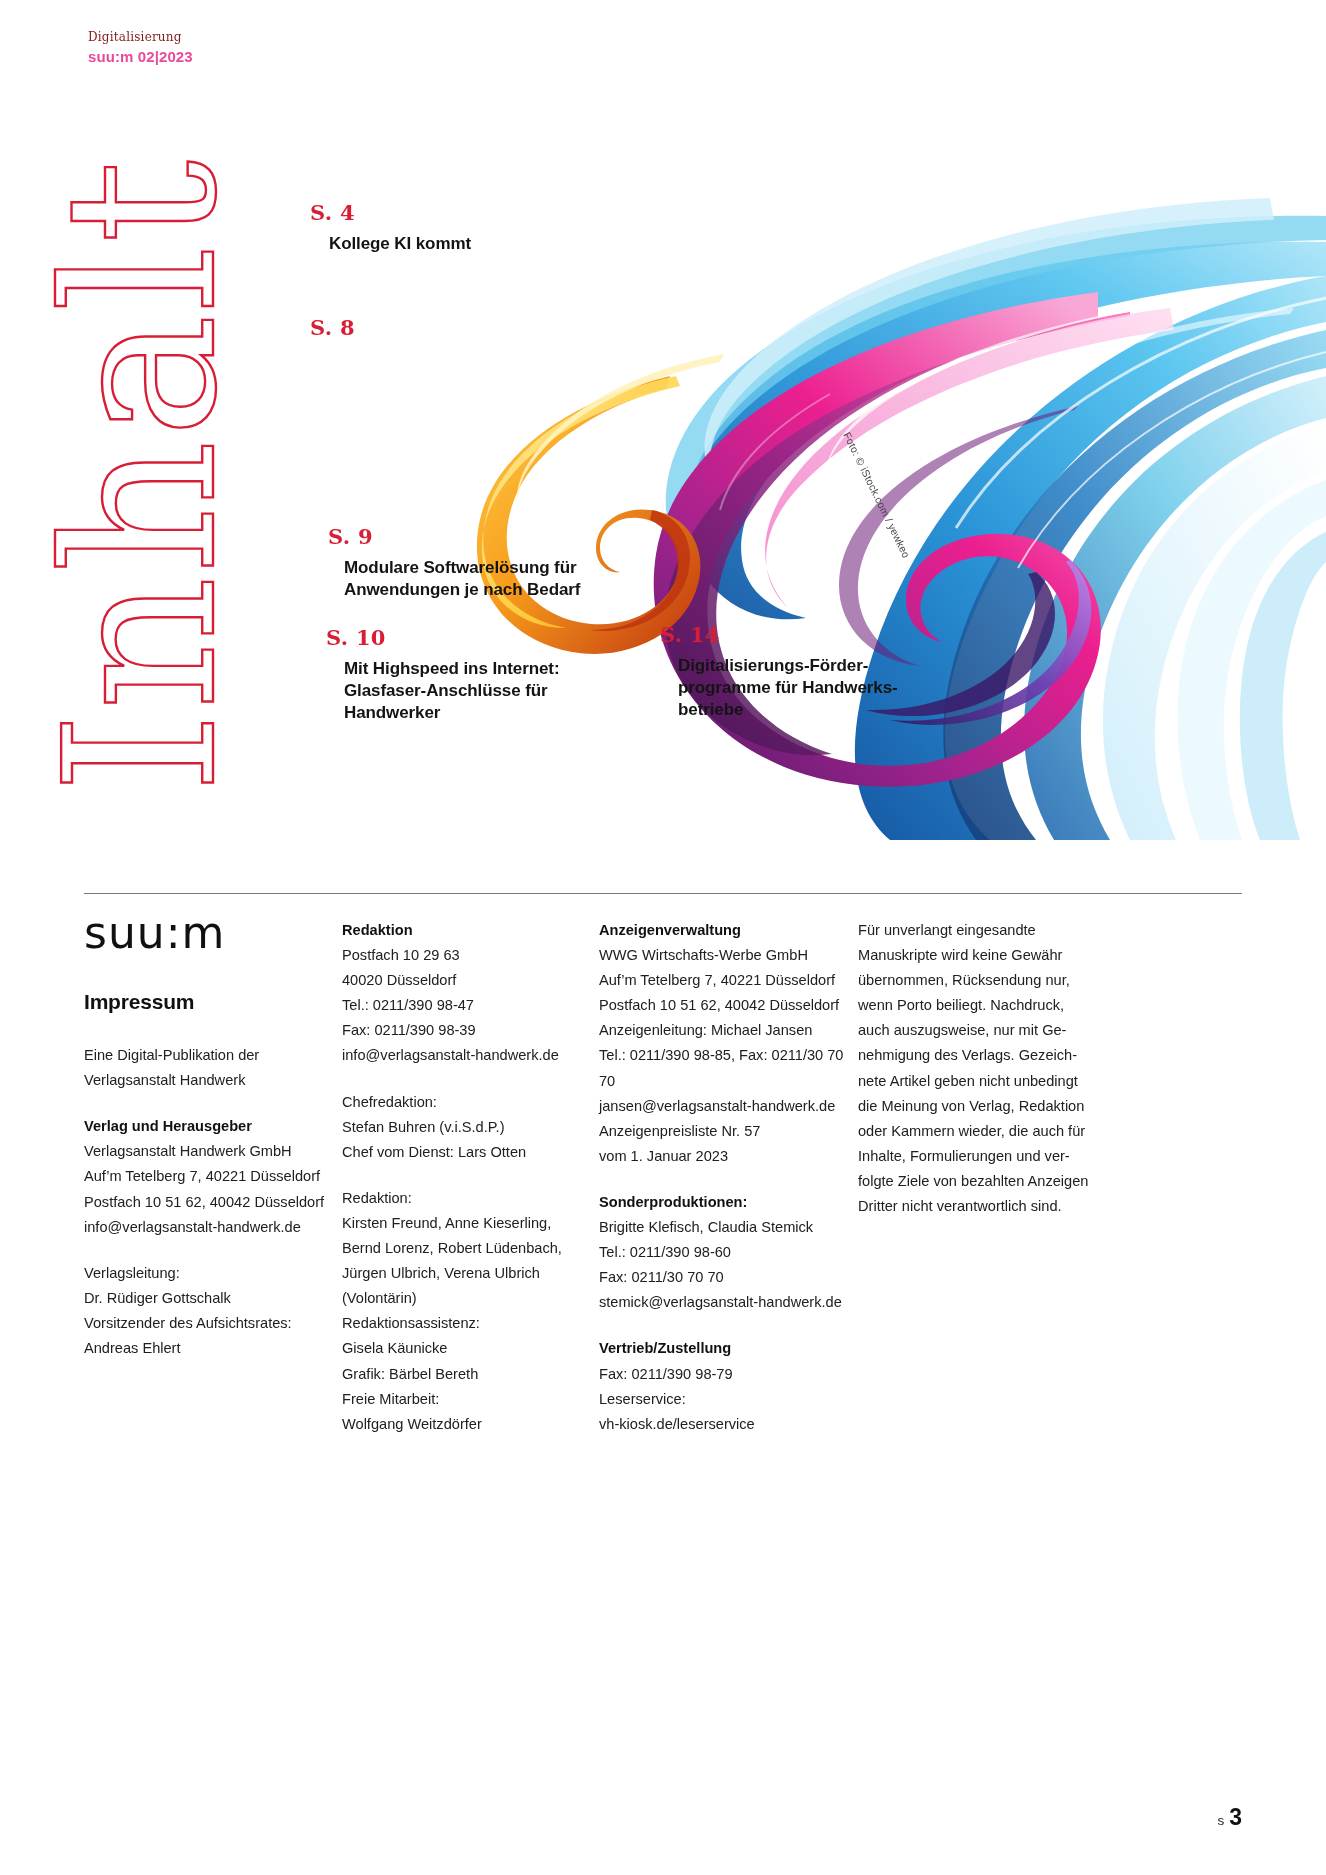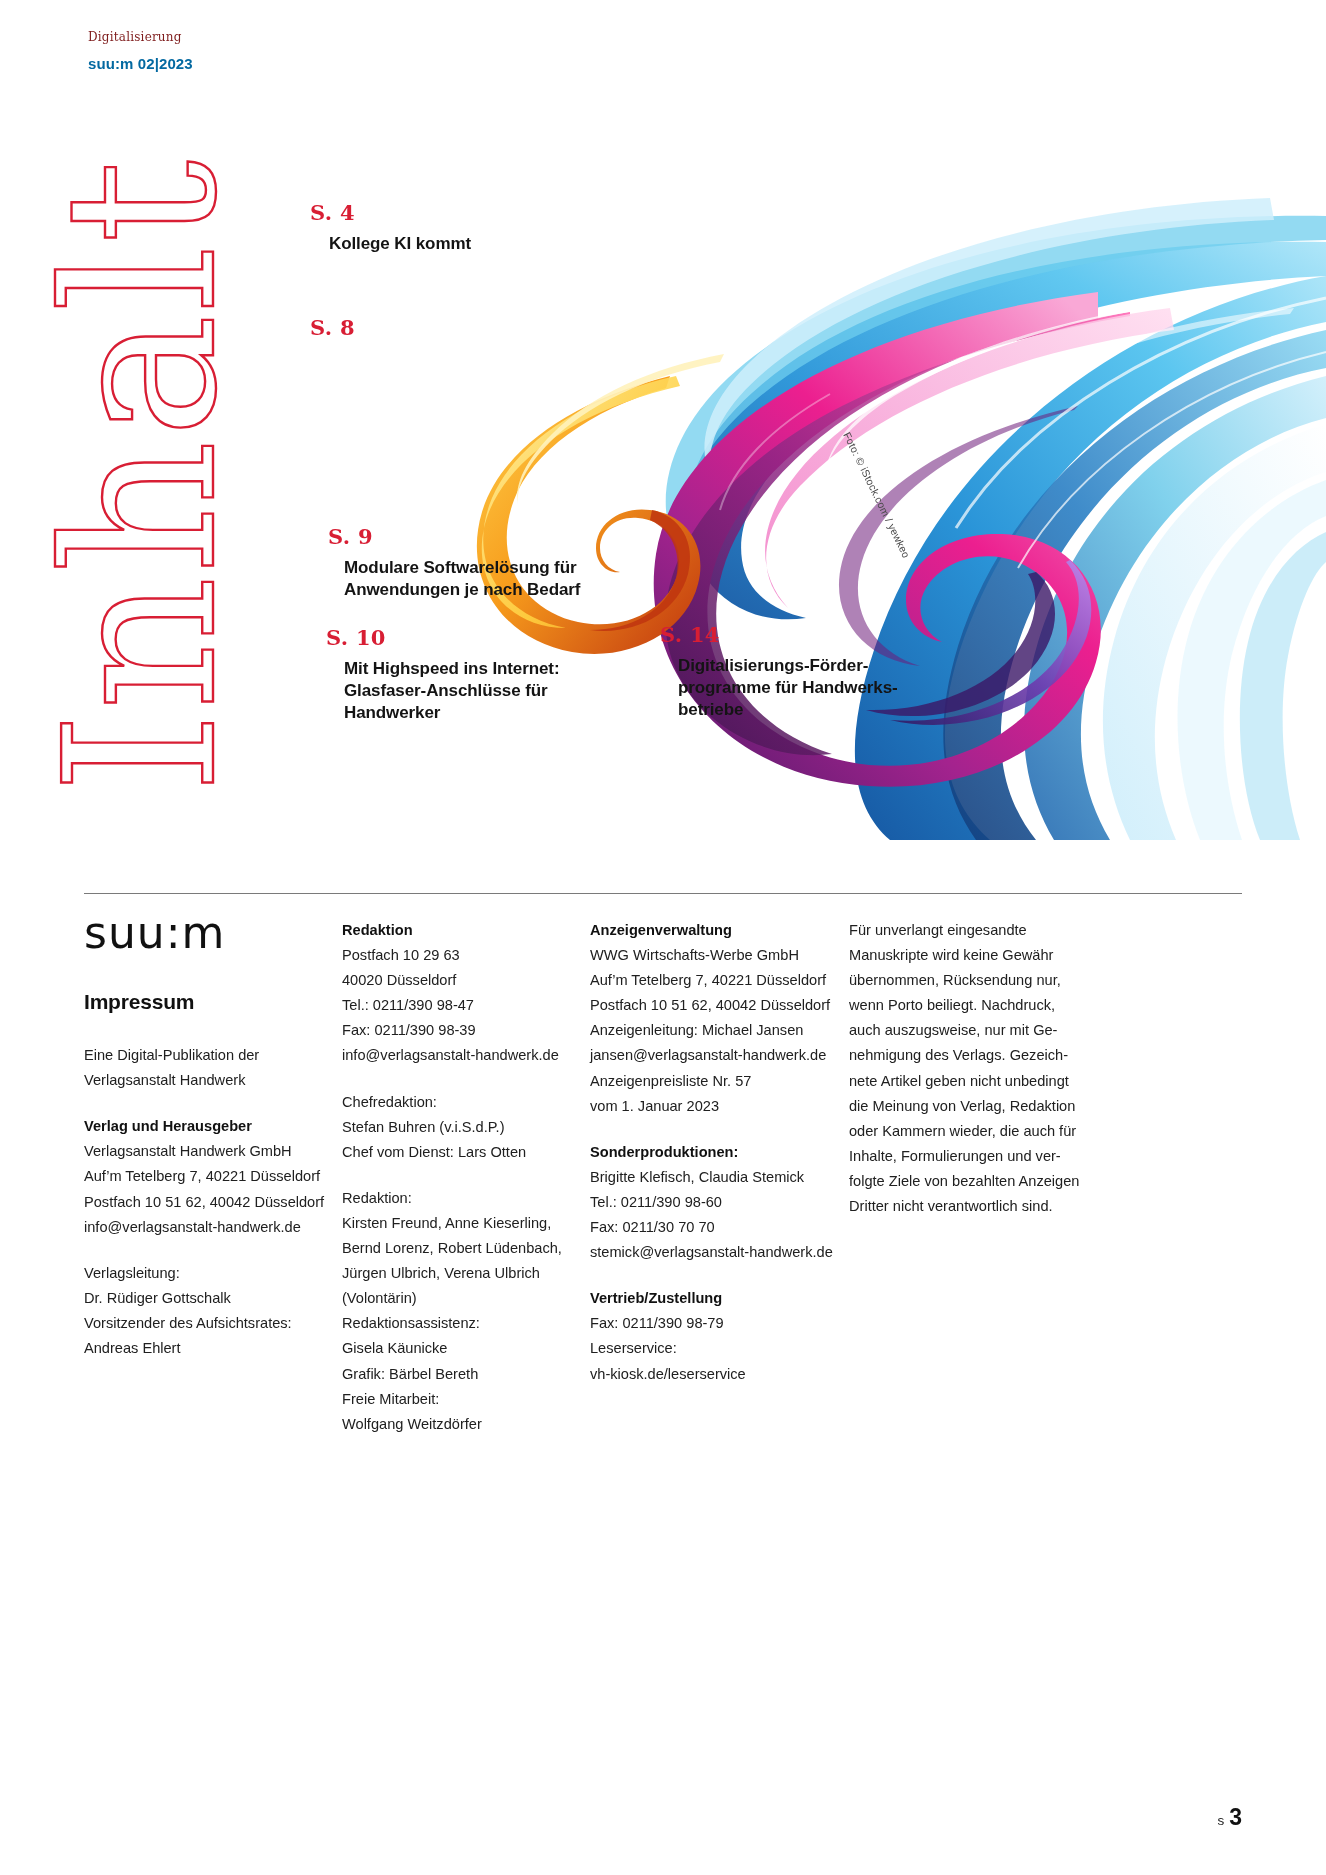--- a/index.html
+++ b/index.html
@@ -28,22 +28,22 @@
   .runhead .rh-kicker {
     font-family: "DejaVu Serif", serif;
     font-size: 12px;
     letter-spacing: .2px;
     color: #7f1d1d;
   }
   .runhead .rh-issue {
     font-size: 15px;
     font-weight: 700;
     letter-spacing: .1px;
-    color: #0369a1;
-    margin-top: 8px;
+    color: #ec4899;
+    margin-top: 1px;
   }
 
   
   .inhalt-wrap {
     position: absolute;
     left: -6px;
     top: 196px;
     width: 330px;
     height: 560px;
     pointer-events: none;
@@ -132,21 +132,21 @@
     display: flex;
     gap: 0;
   }
   .imp-col {
     font-size: 14.6px;
     line-height: 1.72;
     color: #202020;
   }
   .imp-col.c1 { width: 258px; }
   .imp-col.c2 { width: 248px; }
-  .imp-col.c3 { width: 259px; }
+  .imp-col.c3 { width: 259px; margin-left: 9px; }
   .imp-col.c4 { width: 255px; }
 
   .imp-head {
     font-weight: 700;
     color: #111;
   }
   .imp-line { white-space: pre-wrap; }
   .imp-gap { height: 21px; }
 
   
@@ -400,20 +400,21 @@
     <div class="imp-line">Freie Mitarbeit:</div>
     <div class="imp-line">Wolfgang Weitzdörfer</div>
   </div>
 
   <div class="imp-col c3">
     <div class="imp-line imp-head">Anzeigenverwaltung</div>
     <div class="imp-line">WWG Wirtschafts-Werbe GmbH</div>
     <div class="imp-line">Auf’m Tetelberg 7, 40221 Düsseldorf</div>
     <div class="imp-line">Postfach 10 51 62, 40042 Düsseldorf</div>
     <div class="imp-line">Anzeigenleitung: Michael Jansen</div>
+    <div class="imp-line">Tel.: 0211/390 98-85, Fax: 0211/30 70 70</div>
     <div class="imp-line">jansen@verlagsanstalt-handwerk.de</div>
     <div class="imp-line">Anzeigenpreisliste Nr. 57</div>
     <div class="imp-line">vom 1. Januar 2023</div>
 
     <div class="imp-gap"></div>
 
     <div class="imp-line imp-head">Sonderproduktionen:</div>
     <div class="imp-line">Brigitte Klefisch, Claudia Stemick</div>
     <div class="imp-line">Tel.: 0211/390 98-60</div>
     <div class="imp-line">Fax: 0211/30 70 70</div>

